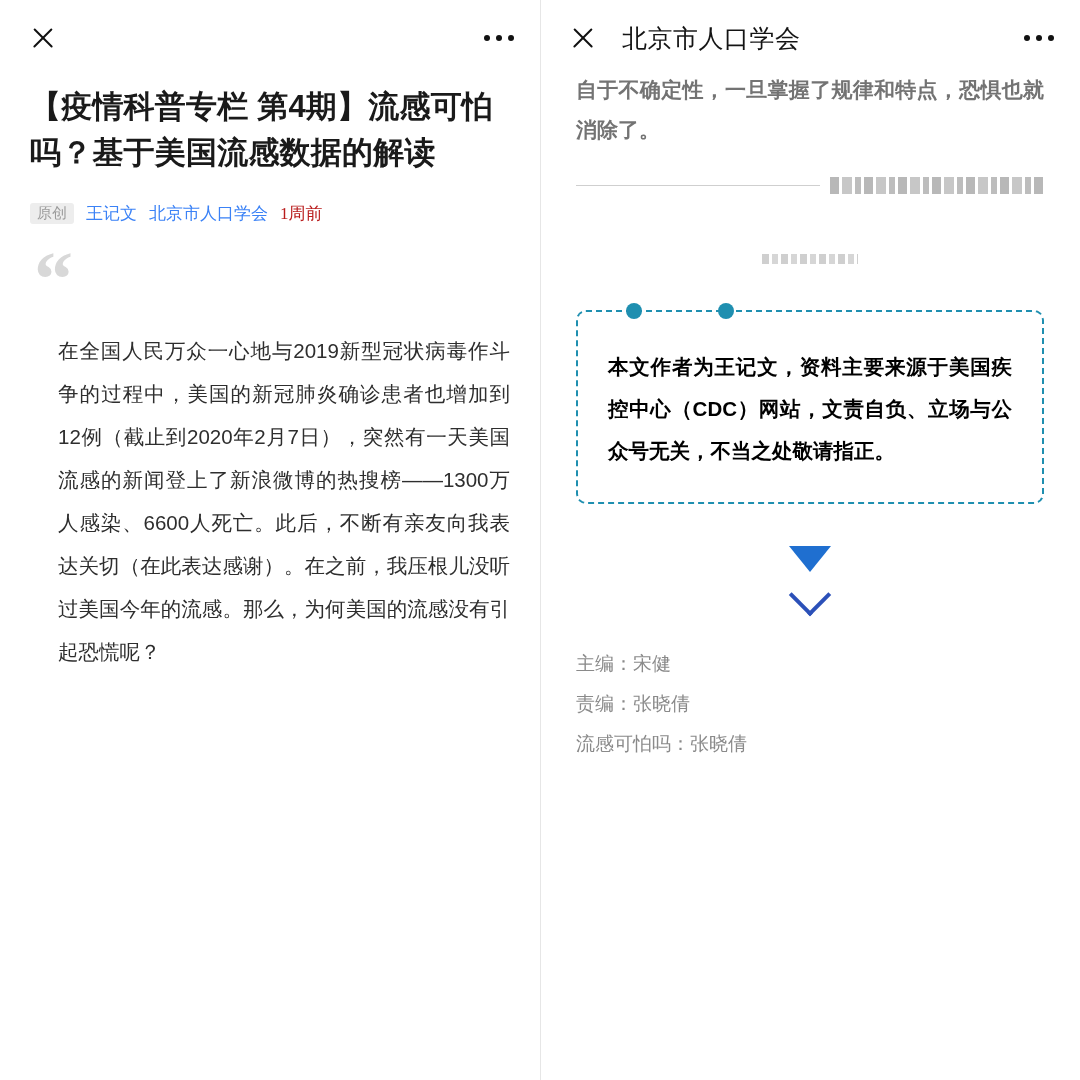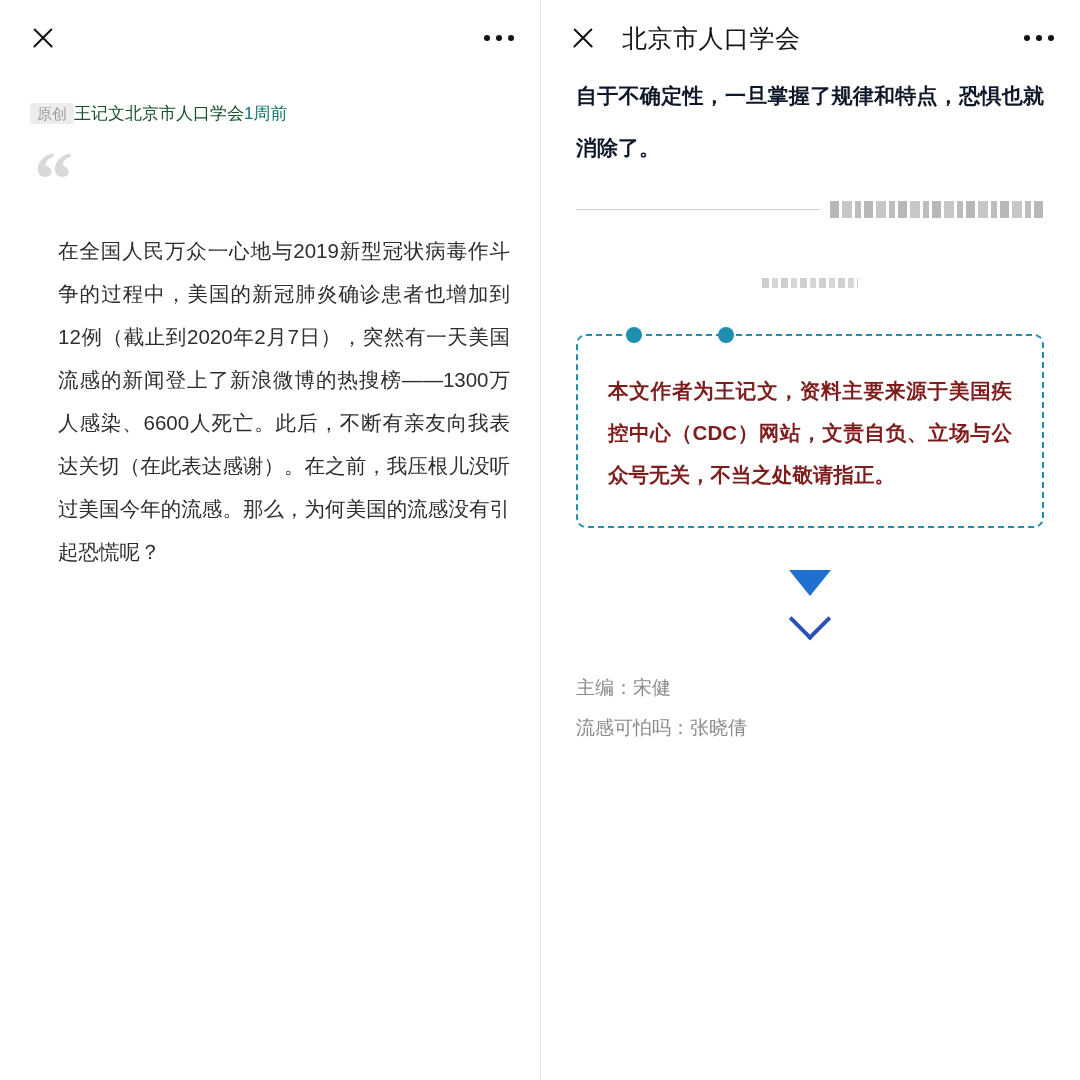--- a/index.html
+++ b/index.html
@@ -88,34 +88,36 @@
     font-size: 31px;
     line-height: 46px;
     color: #1a1a1a;
     font-weight: 700;
     margin: 8px 0 0 0;
     letter-spacing: .2px;
   }
   .meta-row {
     display: flex;
     align-items: center;
+    gap: 12px;
     margin-top: 26px;
     font-size: 17px;
     color: #9a9a9a;
+    font-family: Liberation Serif, serif;
   }
   .badge-original {
     background: #ededed;
     color: #9a9a9a;
     font-size: 15px;
     padding: 3px 7px;
     border-radius: 3px;
     line-height: 1;
   }
-  .meta-link { color: #14532d; }
-  .meta-time { color: #0f766e; }
+  .meta-link { color: #3b82f6; }
+  .meta-time { color: #b91c1c; }
 
   
   .editor-block {
     margin-top: 36px;
     position: relative;
   }
   .editor-tab {
     position: absolute;
     right: 0;
     top: -2px;
@@ -156,23 +158,23 @@
     font-size: 20.5px;
     line-height: 43px;
     color: #2e2e2e;
     text-align: justify;
   }
 
   
   .right-body { padding: 0 36px; }
   .blue-lead {
     font-size: 21px;
-    line-height: 52px;
+    line-height: 40px;
     font-weight: 700;
-    color: #0f172a;
+    color: #737373;
     margin-top: -6px;
     text-align: justify;
   }
   .rule-row {
     margin-top: 22px;
     display: flex;
     align-items: center;
     height: 26px;
   }
   .rule-line {
@@ -215,21 +217,21 @@
     top: -9px;
     width: 16px; height: 16px;
     border-radius: 50%;
     background: #1f8fb0;
   }
   .note-dot.d1 { left: 48px; }
   .note-dot.d2 { left: 140px; }
   .note-text {
     font-size: 20.5px;
     line-height: 42px;
-    color: #7f1d1d;
+    color: #000000;
     font-weight: 700;
     text-align: justify;
   }
 
   
   .arrows {
     margin-top: 42px;
     display: flex;
     flex-direction: column;
     align-items: center;
@@ -310,20 +312,21 @@
     <div class="topbar">
       <div class="close-x"></div>
       <div class="dots">
         <i></i>
           <i></i>
           <i></i>
       </div>
     </div>
 
     <div class="article">
+      <h1 class="article-title">【疫情科普专栏 第4期】流感可怕吗？基于美国流感数据的解读</h1>
 
       <div class="meta-row">
         <span class="badge-original">原创</span>
         <span class="meta-link">王记文</span>
         <span class="meta-link">北京市人口学会</span>
         <span class="meta-time">1周前</span>
       </div>
 
 
       <div class="quote-block">
@@ -364,20 +367,21 @@
         <div class="note-text">本文作者为王记文，资料主要来源于美国疾控中心（CDC）网站，文责自负、立场与公众号无关，不当之处敬请指正。</div>
       </div>
 
       <div class="arrows">
         <div class="tri-down"></div>
         <div class="chev-down"></div>
       </div>
 
       <div class="credits">
         <div>主编：宋健</div>
+        <div>责编：张晓倩</div>
         <div>流感可怕吗：张晓倩</div>
       </div>
 
       <div class="qr-card">
         <div class="qr-left">
           <div class="qr-line1">北京市人口学会</div>
           <div class="qr-line2">长按二维码关注我们</div>
           <div class="qr-blur"></div>
         </div>
         <div class="qr-code">

